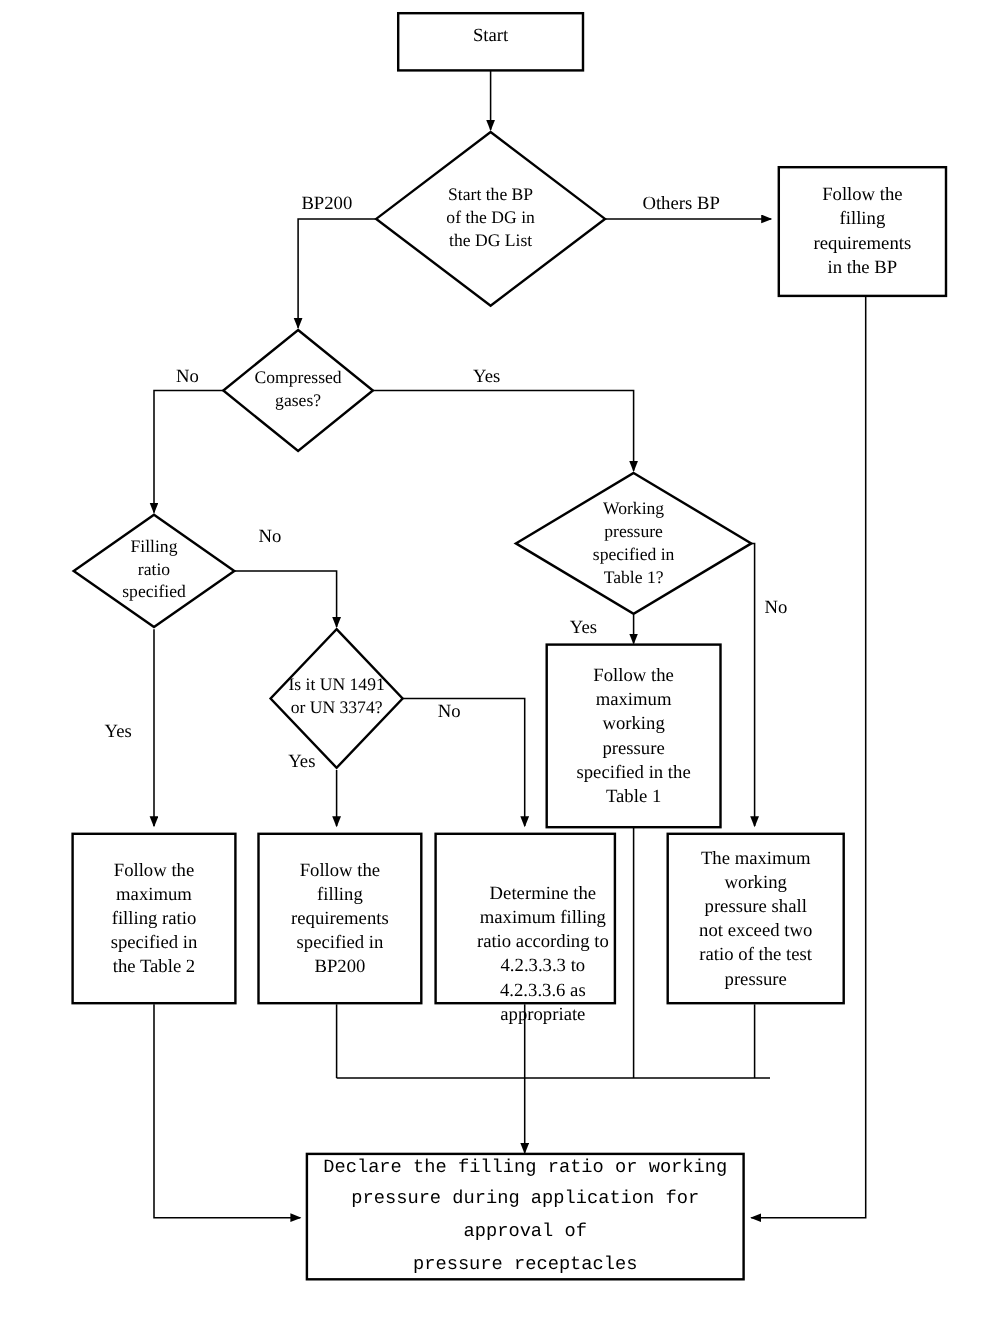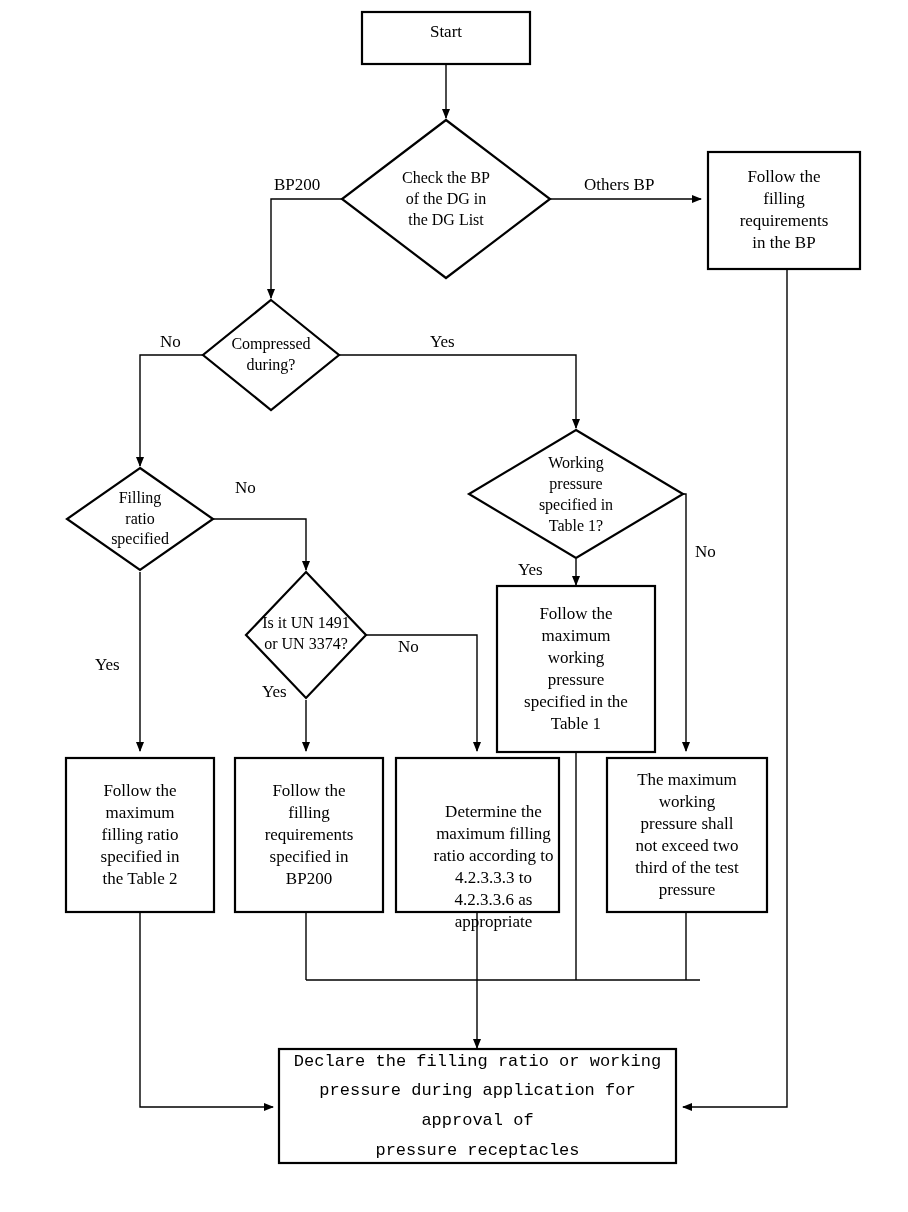--- a/index.html
+++ b/index.html
@@ -79,31 +79,31 @@
       <polygon points="446,120 550,199 446,278 342,199"></polygon>
       <polygon points="271,300 339,355 271,410 203,355"></polygon>
       <polygon points="140,468 213,519 140,570 67,519"></polygon>
       <polygon points="576,430 683,494 576,558 469,494"></polygon>
       <polygon points="306,572 366,635 306,698 246,635"></polygon>
     </g>
   </svg>
 
   <div class="shape-text" style="left:362px;top:12px;width:168px;height:40px;">Start</div>
 
-  <div class="shape-text dg-text" style="left:370px;top:147px;width:152px;height:105px;">Check the BP
+  <div class="shape-text dg-text" style="left:370px;top:147px;width:152px;height:105px;">Start the BP
 of the DG in
 the DG List</div>
 
   <div class="shape-text" style="left:712px;top:155px;width:144px;height:110px;">Follow the
 filling
 requirements
 in the BP</div>
 
   <div class="shape-text dg-text" style="left:211px;top:325px;width:120px;height:60px;">Compressed
-during?</div>
+gases?</div>
 
   <div class="shape-text dg-text" style="left:84px;top:478px;width:112px;height:82px;">Filling
 ratio
 specified</div>
 
   <div class="shape-text dg-text" style="left:508px;top:444px;width:136px;height:102px;">Working
 pressure
 specified in
 Table 1?</div>
 
@@ -133,21 +133,21 @@
 maximum filling
 ratio according to
 4.2.3.3.3 to
 4.2.3.3.6 as
 appropriate</div>
 
   <div class="shape-text" style="left:609px;top:761px;width:156px;height:148px;">The maximum
 working
 pressure shall
 not exceed two
-third of the test
+ratio of the test
 pressure</div>
 
   <div class="shape-text" style="left:283px;top:1052px;width:389px;height:108px;line-height:1.75;font-family:Liberation Mono, monospace;">Declare the filling ratio or working
 pressure during application for approval of
 pressure receptacles</div>
 
   <div class="edge-label" style="left:274px;top:175px;">BP200</div>
   <div class="edge-label" style="left:584px;top:175px;">Others BP</div>
   <div class="edge-label" style="left:160px;top:332px;">No</div>
   <div class="edge-label" style="left:430px;top:332px;">Yes</div>

